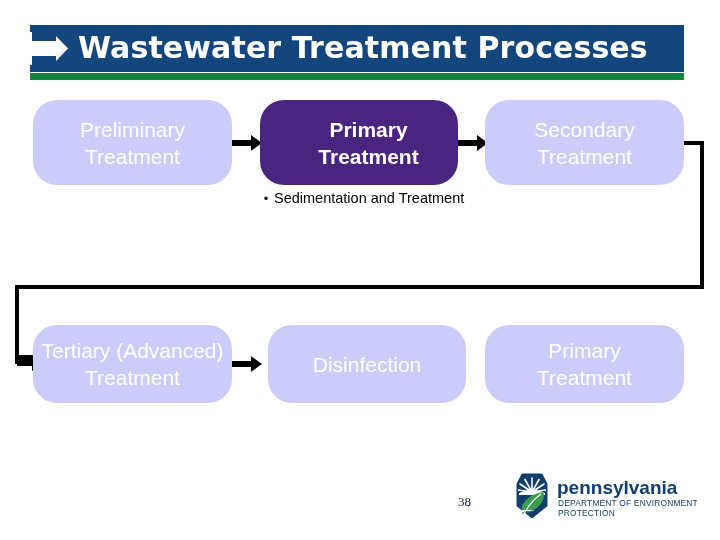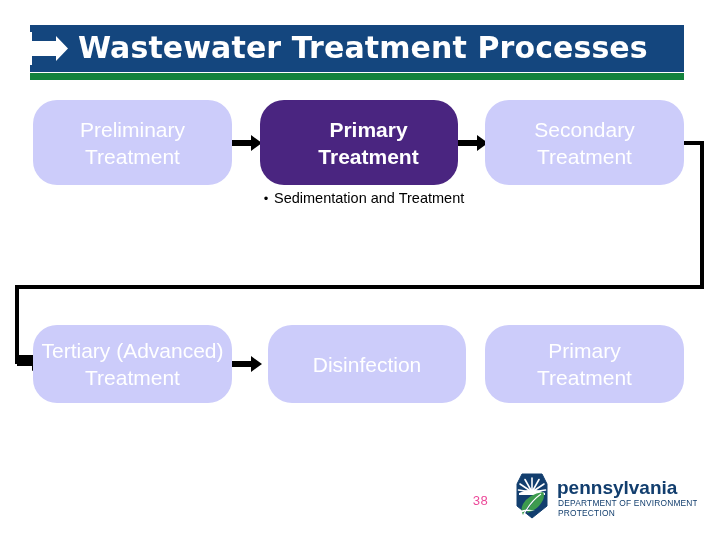--- a/index.html
+++ b/index.html
@@ -138,24 +138,24 @@
     font-size: 13px;
     vertical-align: baseline;
   }
 
   
   .page-number {
     position: absolute;
     left: 458px;
     top: 494px;
     width: 30px;
-    text-align: right;
-    color: #ec4899;
+    text-align: left;
+    color: #0f172a;
     font-size: 13px;
-    font-family: Liberation Mono, monospace;
+    font-family: Liberation Serif, serif;
   }
 
   .dep-logo {
     position: absolute;
     left: 505px;
     top: 472px;
     width: 192px;
     height: 52px;
   }
 </style>

